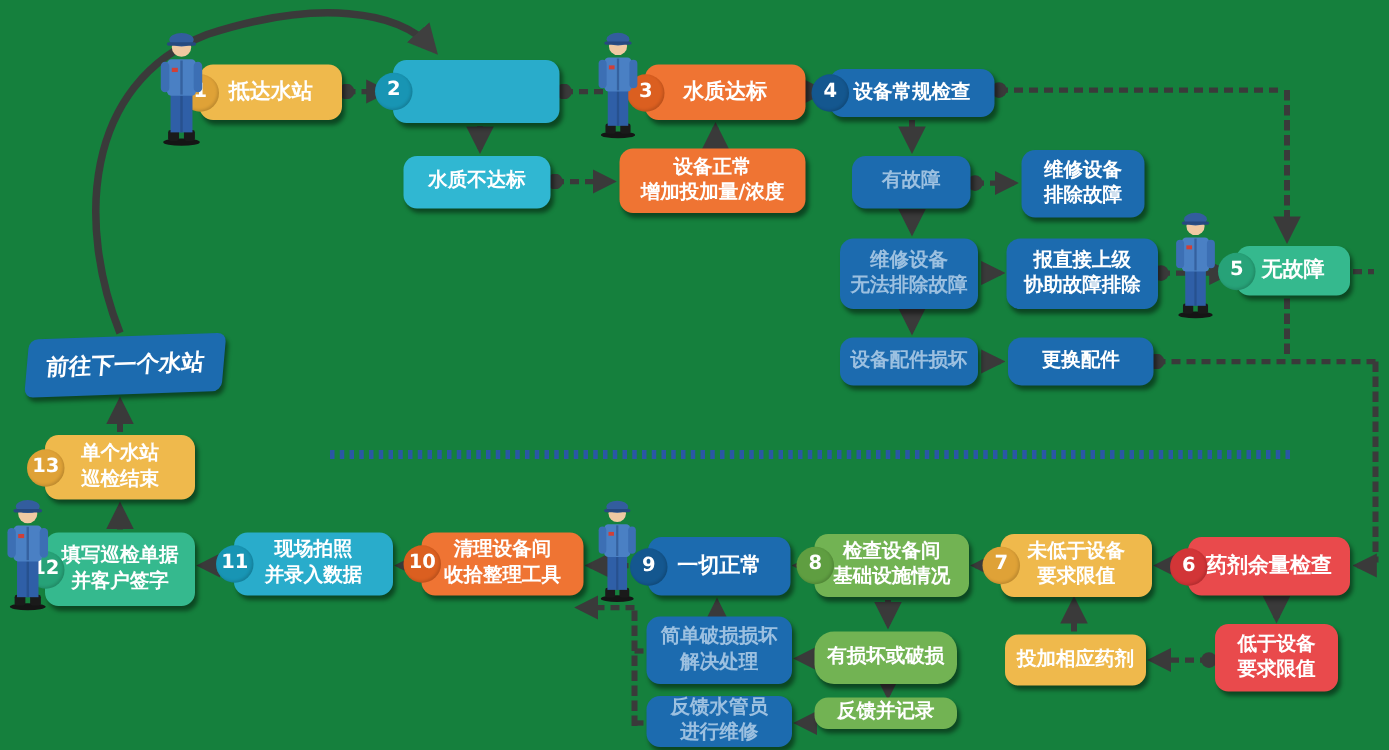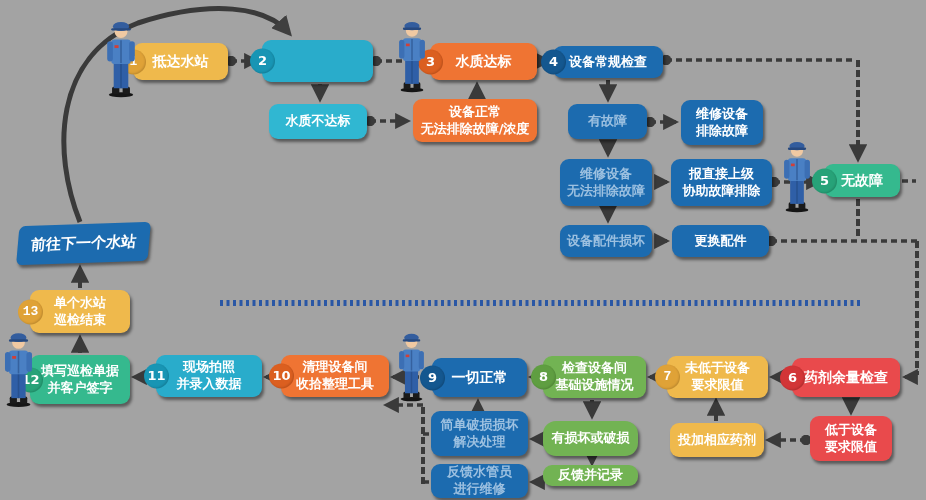--- a/index.html
+++ b/index.html
@@ -1,27 +1,27 @@
 <!DOCTYPE html>
 <html style="--yellow: #efb94c; --yellow-dark: #dfa237; --teal: #29accb; --teal-dark: #1895b4; --cyan: #30b7d2; --orange: #ef7433; --orange-dark: #db5f20; --blue: #1c6baf; --blue-dark: #14578f; --green: #35b98e; --green-dark: #27a278; --lime: #72b353; --lime-dark: #5f9e41; --red: #e94a4c; --red-dark: #d23537; --connector: #3a3a3a; --separator: #2a57a5; --text-light-blue: #9cc0e0;"><head>
 <meta charset="utf-8">
 <style>
   html,body{margin:0;padding:0;background:#000;}
-  #stage{position:relative;width:926px;height:500px;background:#a3a3a3;overflow:hidden;
+  #stage{position:relative;width:926px;height:500px;background:#15803d;overflow:hidden;
          font-family:"DejaVu Sans","Liberation Sans",sans-serif;}
   svg.layer{position:absolute;left:0;top:0;pointer-events:none;}
   #lines{z-index:1;}
   #workers{z-index:3;}
   .node{position:absolute;z-index:2;border-radius:9px;display:flex;align-items:center;justify-content:center;
         text-align:center;color:#fff;font-weight:bold;white-space:pre-line;font-size:13px;line-height:1.28;
         box-sizing:border-box;box-shadow:2px 3px 3px rgba(0,0,0,0.45);}
   .badge{position:absolute;left:-12px;top:50%;transform:translateY(-50%);width:25px;height:25px;
          border-radius:50%;display:flex;align-items:center;justify-content:center;color:#fff;
          font-size:13px;font-weight:bold;box-shadow:inset -1px -1px 2px rgba(0,0,0,0.15);}
-  .c-yellow{background:var(--yellow,#efb94c);} .c-yellow>.badge{background:var(--yellow-dark,#dfa237);font-family:Liberation Mono, monospace;}
+  .c-yellow{background:var(--yellow,#efb94c);} .c-yellow>.badge{background:var(--yellow-dark,#dfa237);}
   .c-teal{background:var(--teal,#29accb);}     .c-teal>.badge{background:var(--teal-dark,#1895b4);}
   .c-cyan{background:var(--cyan,#30b7d2);}
   .c-orange{background:var(--orange,#ef7433);} .c-orange>.badge{background:var(--orange-dark,#db5f20);}
   .c-blue{background:var(--blue,#1c6baf);}     .c-blue>.badge{background:var(--blue-dark,#14578f);}
   .c-green{background:var(--green,#35b98e);}   .c-green>.badge{background:var(--green-dark,#27a278);}
   .c-lime{background:var(--lime,#72b353);}     .c-lime>.badge{background:var(--lime-dark,#5f9e41);}
   .c-red{background:var(--red,#e94a4c);}       .c-red>.badge{background:var(--red-dark,#d23537);}
   .t-lb{color:var(--text-light-blue,#9cc0e0);}
   
   #n1{left:133px;top:43px;width:95px;height:37px;font-size:14px;}
@@ -145,21 +145,21 @@
   </div>
   <div class="node c-green" id="n5">
     <span class="badge">5</span>
     <span>无故障</span>
   </div>
   <div class="node c-cyan" id="waterfail">
     <span>水质不达标</span>
   </div>
   <div class="node c-orange" id="deviceok">
     <span>设备正常
-无法排除故障/浓度</span>
+增加投加量/浓度</span>
   </div>
   <div class="node c-blue" id="fault">
     <span class="t-lb">有故障</span>
   </div>
   <div class="node c-blue" id="repairok">
     <span>维修设备
 排除故障</span>
   </div>
   <div class="node c-blue" id="repairfail">
     <span class="t-lb">维修设备

